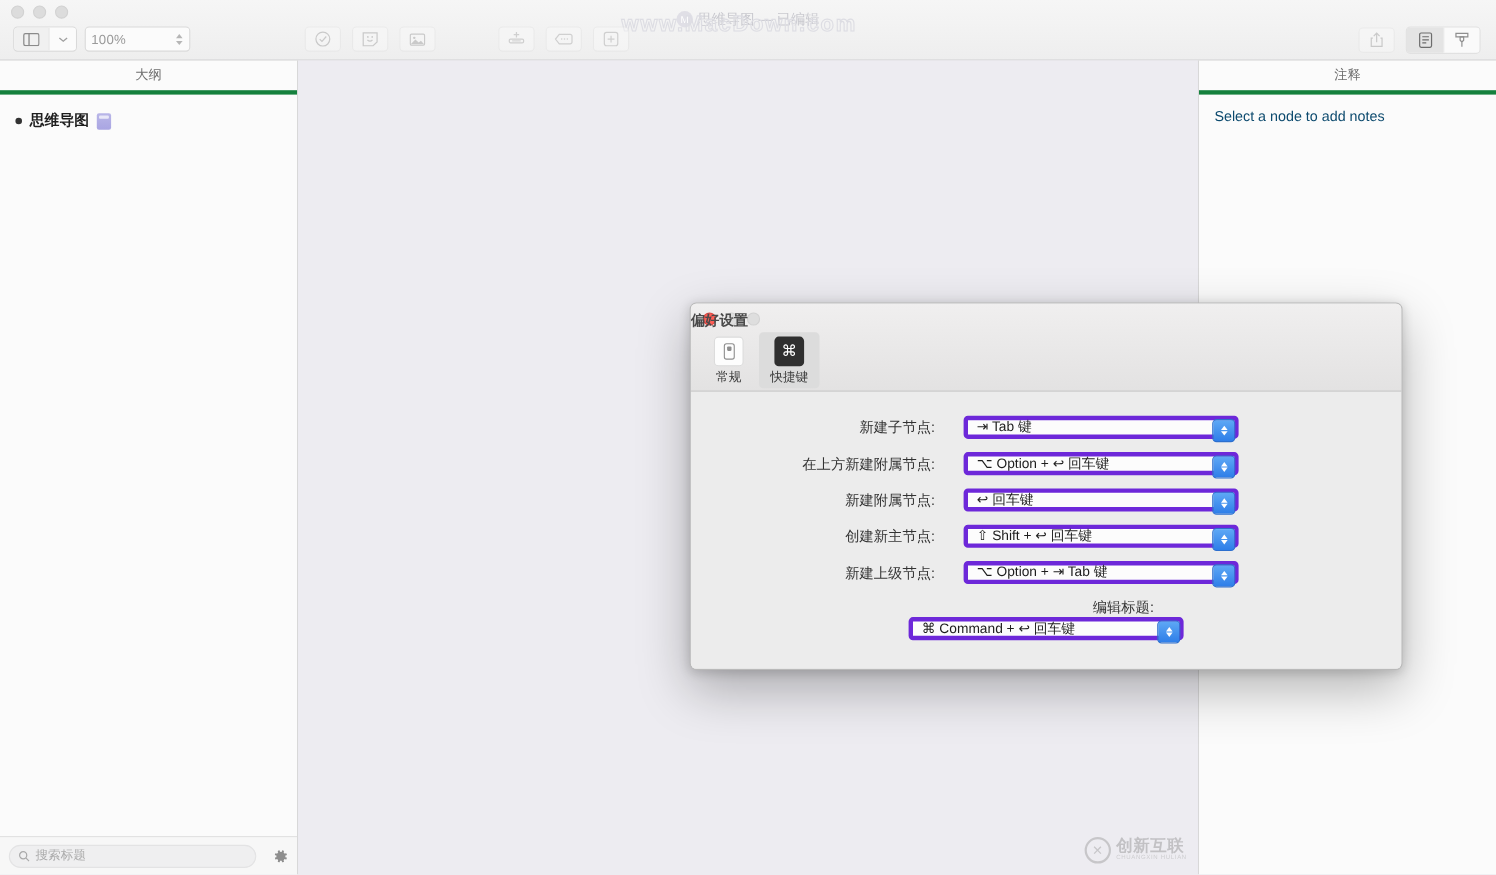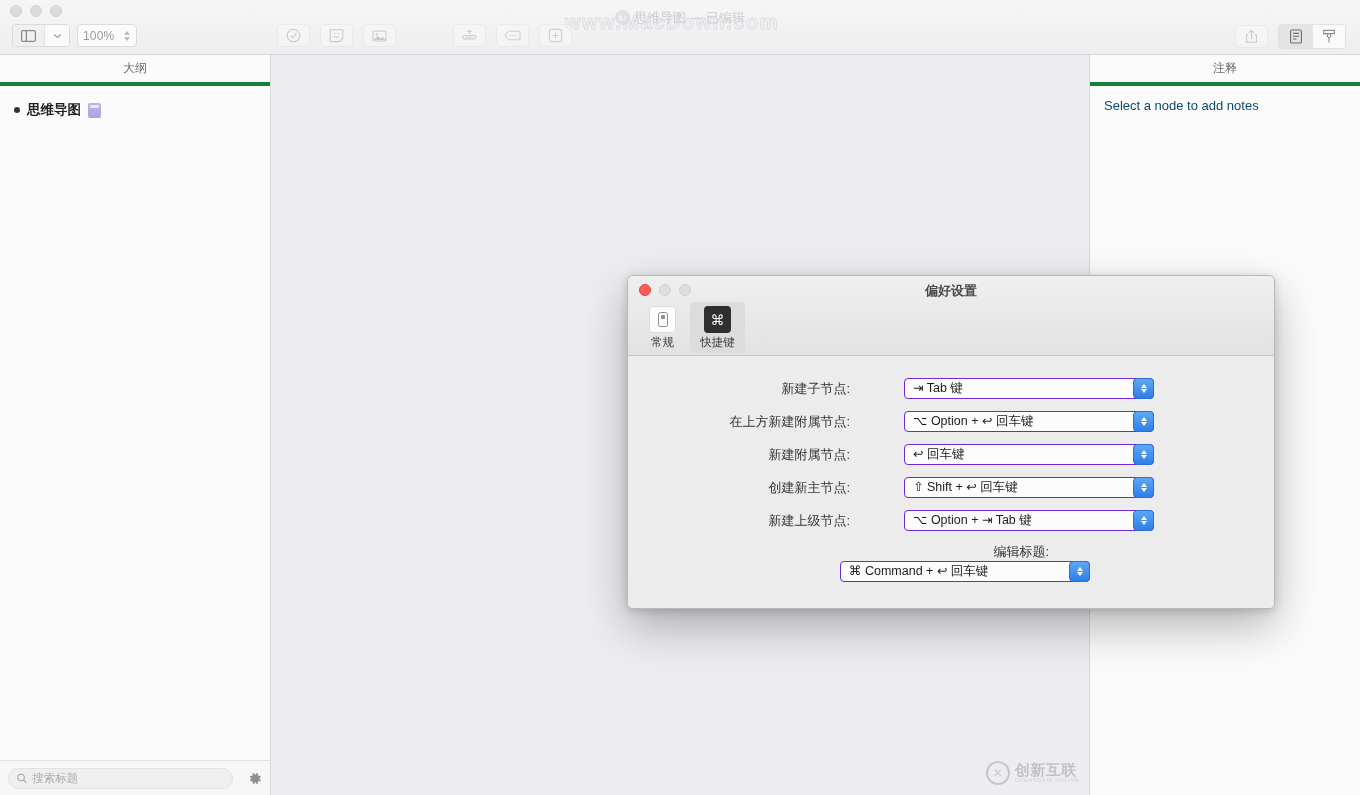--- a/index.html
+++ b/index.html
@@ -50,21 +50,21 @@
     background: #fbfbfb;
     overflow: hidden;
   }
   .seg-btn {
     width: 31px; display: flex; align-items: center; justify-content: center;
     background: #f0f0f0;
   }
   .seg-btn.plain { background: #fbfbfb; width: 25px; border-left: 1px solid #e2e2e2; }
   .stepper-box {
     display: flex; align-items: center;
-    height: 23px; width: 60px;
+    height: 23px; width: 96px;
     border: 1px solid #dadada; border-radius: 4px;
     background: #fbfbfb;
     padding: 0 5px;
     justify-content: space-between;
   }
   .stepper-box .val { font-size: 12px; color: #9a9a9a; letter-spacing: .2px; }
 
   .tb-mid {
     position: absolute; left: 277px; top: 24px;
     display: flex; align-items: center; gap: 10px;
@@ -219,21 +219,20 @@
     position: absolute; left: 11px; top: 8px;
     display: flex; gap: 8px;
   }
   .dlg-traffic span { width: 12px; height: 12px; border-radius: 50%; }
   .dlg-traffic .close { background: #ff5f57; border: 1px solid #e0443e; }
   .dlg-traffic .min { background: #dedede; border: 1px solid #d2d2d2; }
   .dlg-traffic .max { background: #dedede; border: 1px solid #d2d2d2; }
 
   .dlg-title {
     position: absolute; left: 0; right: 0; top: 6px;
-    text-align: center;
     font-size: 13px; color: #4a4a4a; font-weight: 600;
   }
 
   .dlg-tabs {
     position: absolute; left: 7px; bottom: 2px;
     display: flex; gap: 0;
   }
   .dlg-tab {
     width: 55px;
     display: flex; flex-direction: column; align-items: center;
@@ -267,28 +266,27 @@
     width: 248px;
     text-align: right;
     padding-right: 26px;
     font-size: 13px;
     color: #333;
   }
   .popup {
     position: relative;
     width: 250px; height: 21px;
     background: #fcfcfc;
-    border: 1px solid #6d28d9;
+    border: 4px solid #6d28d9;
     border-radius: 4px;
     display: flex; align-items: center;
     padding-left: 8px;
     font-size: 12.5px;
     color: #1d1d1d;
     box-shadow: 0 1px 0 rgba(255,255,255,.9) inset;
-    margin-left: 28px;
   }
   .popup .txt { white-space: nowrap; }
   .popup .arrows {
     position: absolute; right: -1px; top: -1px;
     width: 21px; height: 21px;
     border-radius: 4px;
     background: linear-gradient(#5ea8f5, #2e7ee8);
     border: 1px solid #2c6fce;
     display: flex; flex-direction: column;
     align-items: center; justify-content: center;

